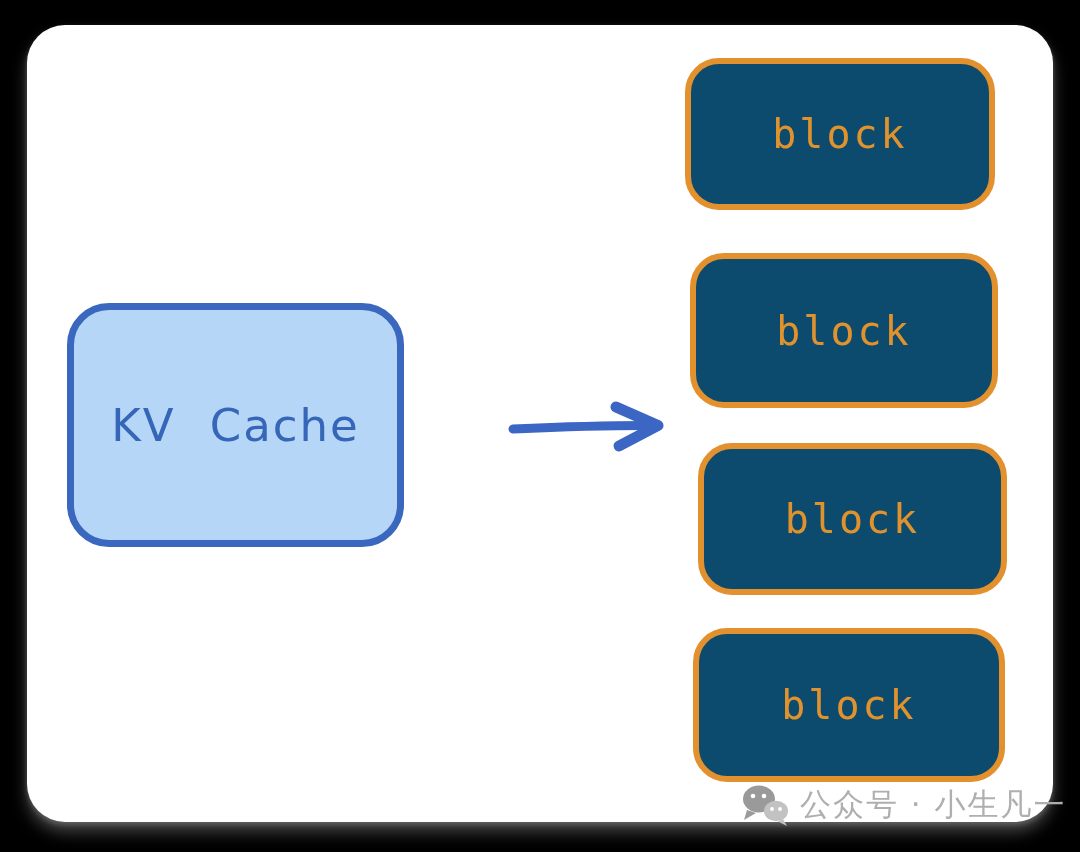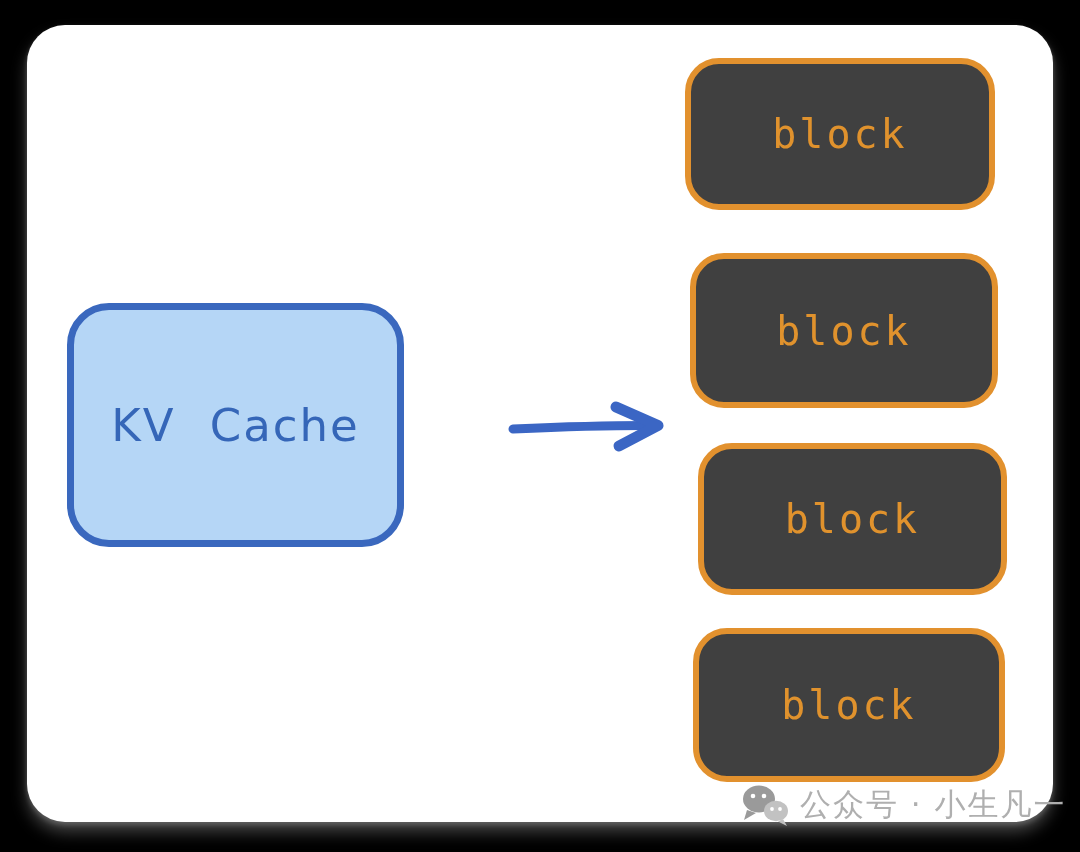--- a/index.html
+++ b/index.html
@@ -33,21 +33,21 @@
     word-spacing:18px;
   }
   .arrow-svg{
     position:absolute;
     left:503px;top:398px;
     width:175px;height:60px;
   }
   .block{
     position:absolute;
     box-sizing:border-box;
-    background:#404040;
+    background:#0c4a6e;
     border:6px solid #E2912E;
     border-radius:34px;
     display:flex;align-items:center;justify-content:center;
     font-family:"DejaVu Sans Mono", monospace;
     font-size:40px;
     color:#E0922D;
     letter-spacing:3px;
   }
   .block-1{left:685px;top:58px;width:310px;height:152px;}
   .block-2{left:690px;top:253px;width:308px;height:155px;}

